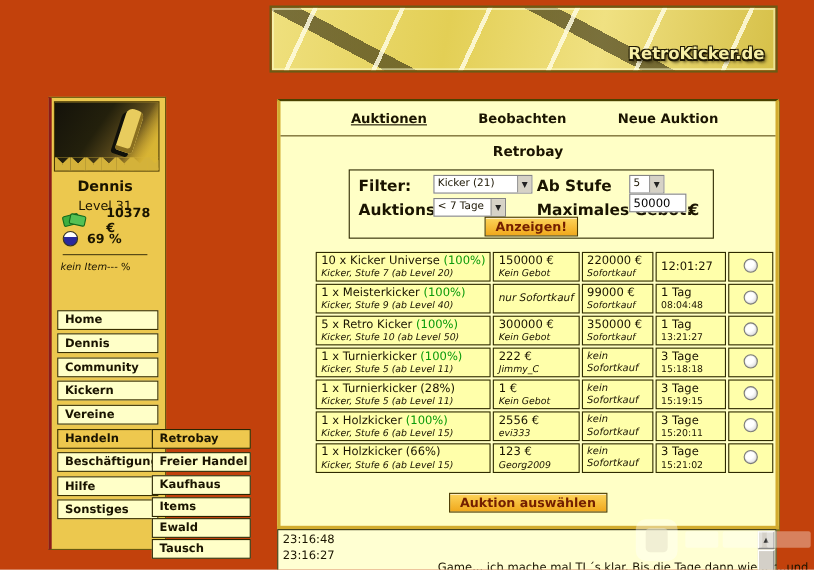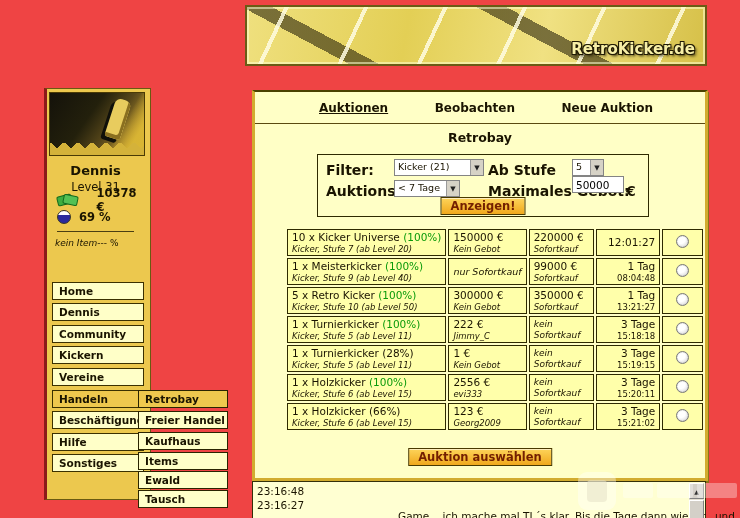--- a/index.html
+++ b/index.html
@@ -1,17 +1,17 @@
 <!DOCTYPE html>
 <html><head>
 <meta charset="utf-8">
 <style>
   html,body{margin:0;padding:0;}
   #page{position:relative;width:740px;height:518px;overflow:hidden;
-        background:#ef4444;font-family:"DejaVu Sans",sans-serif;color:#1a1400;}
+        background:#c2410c;font-family:"DejaVu Sans",sans-serif;color:#1a1400;}
 
   
   #banner{position:absolute;left:245px;top:5px;width:458px;height:57px;
     border:2px solid #6b5b15;box-shadow:inset 0 0 0 2px rgba(255,255,210,.55);
     background:
       repeating-linear-gradient(115deg, rgba(255,252,220,.0) 0 34px, rgba(255,252,225,.85) 34px 38px, rgba(255,252,220,0) 38px 72px),
       repeating-linear-gradient(28deg, rgba(25,20,2,0) 0 48px, rgba(25,20,2,.55) 48px 62px, rgba(25,20,2,0) 62px 110px),
       linear-gradient(100deg,#efe07e 0%,#e3cf55 35%,#f0e182 65%,#d6c048 100%);}
   #banner .brand{position:absolute;right:10px;bottom:6px;font-size:15px;font-weight:bold;
     color:#f7efa6;text-shadow:1px 1px 0 #201a04,-1px -1px 0 #201a04,1px -1px 0 #201a04,-1px 1px 0 #201a04,2px 2px 3px #201a04;}
@@ -72,21 +72,21 @@
   .gold-btn{background:linear-gradient(#fdd45a,#f0a81c);border:1px solid #4a3a00;color:#731f00;
     font-weight:bold;font-size:11.5px;font-family:inherit;padding:1px 9px;cursor:pointer;
     box-shadow:inset 0 1px 0 rgba(255,255,255,.6);}
   #anzeigen-btn{position:absolute;left:50%;top:42px;transform:translateX(-50%);}
   #auswaehlen-btn{position:absolute;left:50%;top:356px;transform:translateX(-50%);}
 
   
   #auction-table{position:absolute;left:30px;top:135px;border-collapse:separate;border-spacing:2px;}
   #auction-table td{background:#ffffaa;border:1px solid #2e2a00;padding:1px 4px;vertical-align:middle;}
   td.c-name{width:146px;} td.c-bid{width:56px;} td.c-buy{width:58px;}
-  td.c-time{width:58px;text-align:right;} td.c-radio{width:40px;text-align:center;}
+  td.c-time{width:58px;text-align:left;} td.c-radio{width:40px;text-align:center;}
   .item-title{font-size:10.5px;line-height:13px;white-space:nowrap;}
   .cond-green{color:#0a9a0a;}
   .item-desc{font-size:8.5px;line-height:10px;font-style:italic;white-space:nowrap;}
   .cell-main{font-size:10.5px;line-height:13px;white-space:nowrap;}
   .cell-sub{font-size:8.5px;line-height:10px;font-style:italic;white-space:nowrap;}
   .bid-only .cell-main{font-style:italic;font-size:9.5px;}
   .buy-none .cell-main{font-style:italic;font-size:9px;line-height:11px;}
   .buy-none .cell-sub{font-size:9px;line-height:11px;}
   .time-main{font-size:10.5px;line-height:13px;}
   .time-sub{font-size:8.5px;line-height:10px;}

